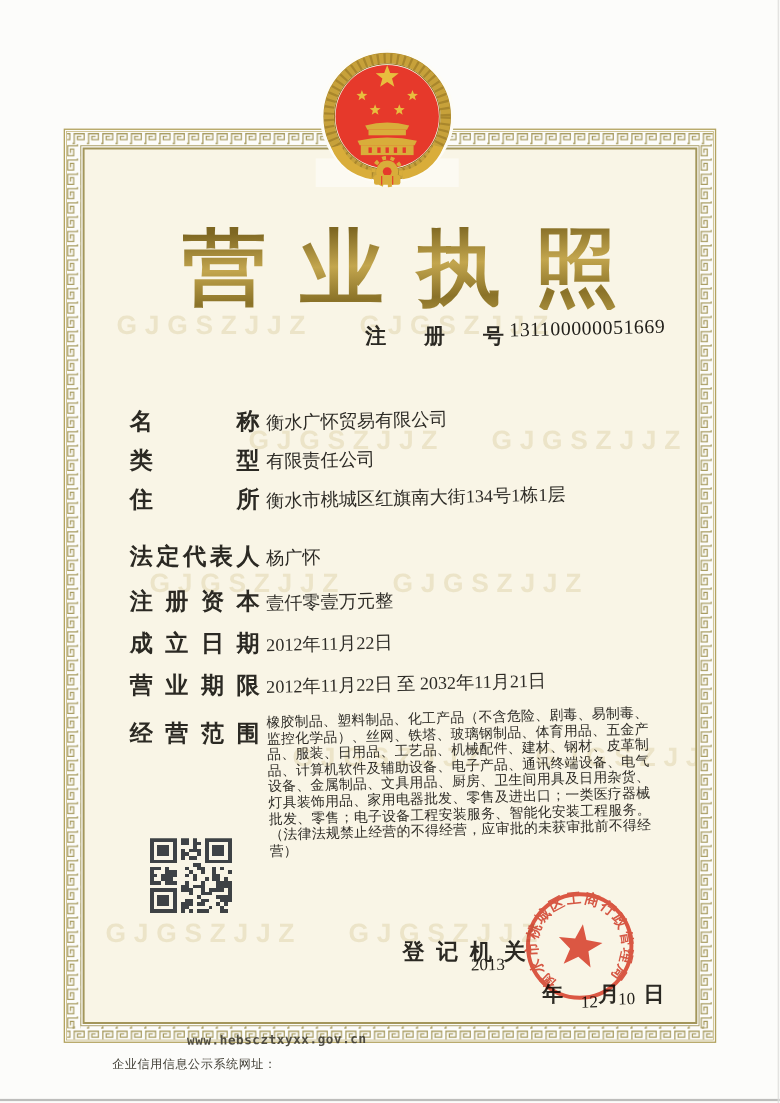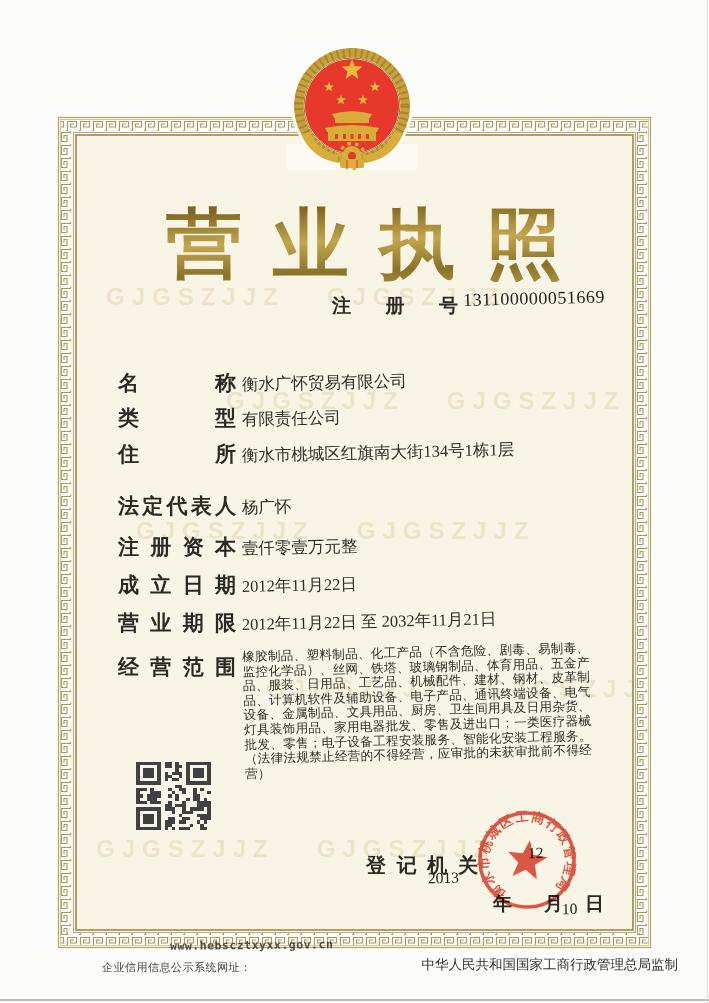--- a/index.html
+++ b/index.html
@@ -333,21 +333,21 @@
       <rect x="2" y="16" width="3" height="3" fill="#3e4245"></rect>
     </svg>
 
   <div class="authority-label">
       <span>登</span>
       <span>记</span>
       <span>机</span>
       <span>关</span>
     </div>
   <div class="date-num" style="left:428px;top:869px;">2013</div>
-  <div class="date-num" style="left:528px;top:844px;">12</div>
+  <div class="date-num" style="left:528px;top:903px;">12</div>
   <div class="date-num" style="left:562px;top:900px;text-align:center;">10</div>
   <div class="date-cn" style="left:493px;top:891px;">年</div>
   <div class="date-cn" style="left:544px;top:891px;">月</div>
   <div class="date-cn" style="left:585px;top:891px;">日</div>
 
   <svg class="seal" width="124" height="124" viewBox="0 0 124 124">
     <g opacity="0.86">
       <circle cx="62" cy="62" r="47" fill="none" stroke="#dd3f2d" stroke-width="3.6"></circle>
       <use href="#star" fill="#dd3f2d" transform="translate(62,63) scale(21) rotate(8)"></use>
       <defs>
@@ -355,17 +355,16 @@
       </defs>
       <text font-family="Liberation Sans, DejaVu Sans, sans-serif" font-size="13.2" font-weight="600" fill="#d6402e" letter-spacing="1.6">
         <textPath href="#sealArc" startOffset="22">衡水市桃城区工商行政管理局</textPath>
       </text>
     </g>
   </svg>
 
   <div class="url-stamp">www.hebscztxyxx.gov.cn</div>
 
   <div class="footer-left">企业信用信息公示系统网址：</div>
-  <div class="footer-right">中华人民共和国国家工商行政管理总局监制</div>
 
   <div class="scan-bottom"></div>
   <div class="scan-right"></div>
 </div>
 
 </body></html>

